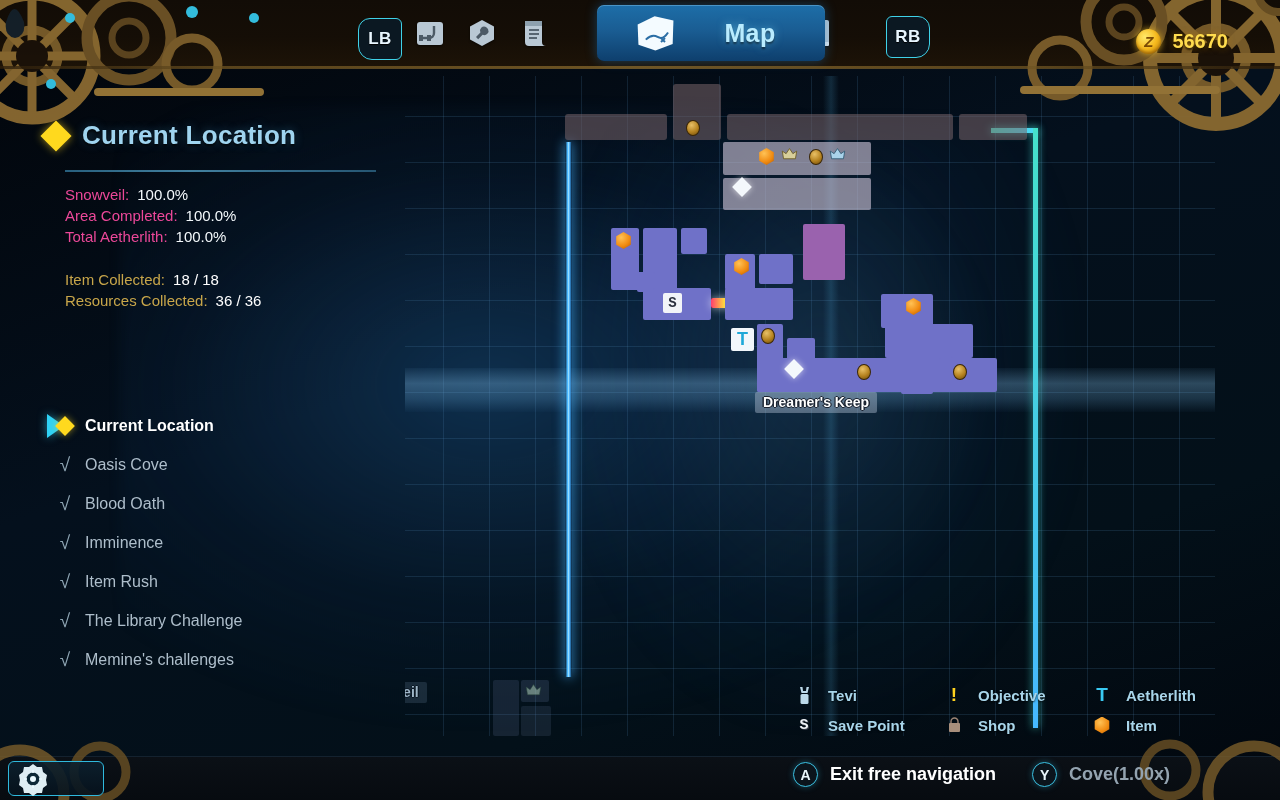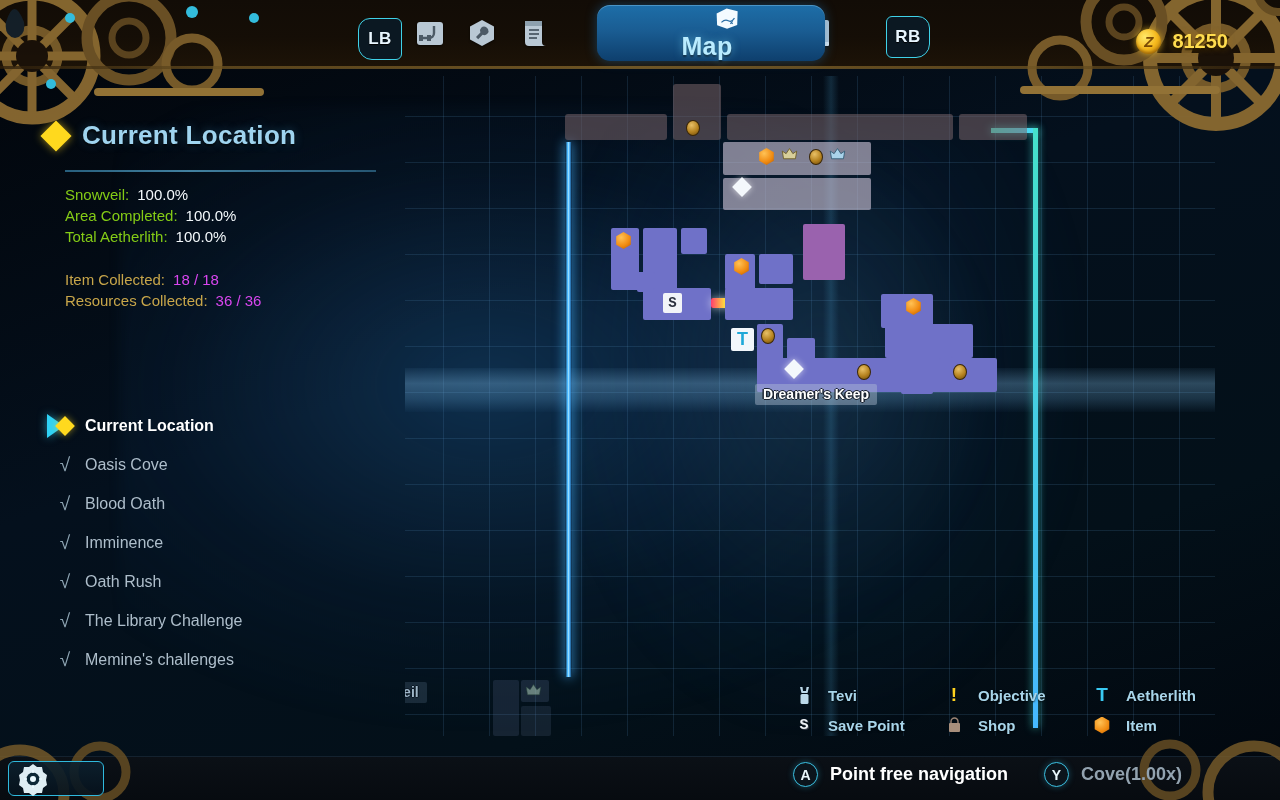--- a/index.html
+++ b/index.html
@@ -24,24 +24,24 @@
   .gearcluster { position:absolute; top:-40px; pointer-events:none; }
   .gearcluster.left { left:-46px; }
   .gearcluster.right { right:-30px; top:-52px; }
   .nav { position:absolute; left:352px; top:0; height:66px; display:flex; align-items:center; gap:0px; }
   .navicon {
     width:52px; height:66px; display:flex; align-items:center; justify-content:center;
   }
   .navicon svg { filter:drop-shadow(0 1px 1px rgba(0,0,0,.6)); }
   .maptab {
     position:absolute; left:597px; top:5px; width:228px; height:56px;
-    border-radius:13px;
+    border-radius:7px;
     background:linear-gradient(180deg,#1d6ea8 0%, #1a5d93 45%, #0e3f6d 100%);
     box-shadow:inset 0 1px 0 rgba(160,220,255,.35), 0 0 12px rgba(30,120,190,.45);
-    display:flex; align-items:center;flex-direction:column;
+    display:flex; align-items:center;
   }
   .maptab .label {
     flex:1; text-align:center; color:#b9ecff; font-size:25px; font-weight:bold;
     letter-spacing:.4px; padding-right:8px;
     text-shadow:0 0 8px rgba(120,220,255,.55), 0 2px 2px rgba(0,0,0,.6);
   }
   .shoulder {
     position:absolute; width:44px; height:42px; display:flex; align-items:center; justify-content:center;
     color:#e8f6ff; font-size:17px; font-weight:bold; letter-spacing:.5px;
     background:#0b1822; border:1.6px solid #3fd2e8;
@@ -80,24 +80,24 @@
   .leftpanel { position:absolute; left:0; top:66px; width:405px; height:690px; z-index:12;text-decoration:underline; }
   .cl-header { position:absolute; left:45px; top:54px; display:flex; align-items:center; gap:15px; }
   .diamond-lg { width:22px; height:22px; background:#ffd91e; transform:rotate(45deg);
     box-shadow:0 0 9px rgba(255,215,30,.6); }
   .cl-title { color:#9fd4ef; font-size:26px; font-weight:bold; letter-spacing:.3px;
     text-shadow:0 2px 3px rgba(0,0,0,.85), 0 0 10px rgba(80,170,220,.35); }
   .cl-rule { position:absolute; left:65px; top:104px; width:311px; height:2px;
     background:linear-gradient(90deg,#2e6e90,#4d95b8 40%,#2b6180 100%); opacity:.85; }
   .stats { position:absolute; left:65px; top:120px; }
   .statrow { display:flex; align-items:baseline; margin-bottom:4px; font-size:15px; }
-  .statrow .k { color:#84cc16; }
+  .statrow .k { color:#ec4899; }
   .statrow .v { color:#f3f8fb; margin-left:8px; }
   .statrow.gold .k { color:#c8a64a; }
-  .statrow.gold .v { color:#d946ef; }
+  .statrow.gold .v { color:#ffffff; }
   .stats .gap { height:22px; }
 
   .locList { position:absolute; left:45px; top:340px; width:340px; }
   .locItem { position:relative; height:39px; display:flex; align-items:center; }
   .locItem .marker { width:40px; display:flex; align-items:center; justify-content:center; }
   .locItem .dia { width:14px; height:14px; background:#ffd91e; transform:rotate(45deg);
     box-shadow:0 0 7px rgba(255,215,30,.55); }
   .locItem .check { color:#8fa6b4; font-size:19px; line-height:1; }
   .locItem .txt { color:#aebecb; font-size:16px; }
   .locItem.sel .txt { color:#ffffff; font-weight:bold; }
@@ -292,21 +292,21 @@
     <div class="bronze" style="left:452px; top:288px;"></div>
 
     <div class="room" style="left:476px; top:218px; width:28px; height:34px;"></div>
     <div class="room" style="left:496px; top:218px; width:32px; height:100px;"></div>
     <div class="hexitem" style="left:500px; top:222px;"></div>
     <div class="room" style="left:532px; top:248px; width:34px; height:68px;"></div>
     <div class="room" style="left:534px; top:282px; width:34px; height:34px;"></div>
     <div class="room" style="left:546px; top:248px; width:22px; height:34px;"></div>
     <div class="bronze" style="left:548px; top:288px;"></div>
 
-    <div class="maplabel" style="left:350px; top:308px;text-align:center;">Dreamer's Keep</div>
+    <div class="maplabel" style="left:350px; top:316px;text-align:center;">Dreamer's Keep</div>
     <div class="maplabel faint" style="left:-55px; top:606px;">Snowveil</div>
 
     <div class="room" style="left:88px; top:604px; width:26px; height:56px; background:rgba(110,130,170,.18);"></div>
     <div class="room" style="left:116px; top:604px; width:28px; height:22px; background:rgba(110,130,170,.20);"></div>
     <div class="room" style="left:116px; top:630px; width:30px; height:30px; background:rgba(110,130,170,.16);"></div>
     <svg class="crown" style="left:120px; top:606px;" viewBox="0 0 20 20">
       <path d="M3 15h14l1.5-9-4.5 3L10 3 6 9 1.5 6z" fill="rgba(170,200,180,.55)" stroke="rgba(40,70,60,.6)" stroke-width="1"></path>
     </svg>
   </div>
 
@@ -375,21 +375,21 @@
       <div class="locItem">
         <div class="marker">
             <span class="check">√</span>
           </div>
         <div class="txt">Imminence</div>
       </div>
       <div class="locItem">
         <div class="marker">
             <span class="check">√</span>
           </div>
-        <div class="txt">Oath Rush</div>
+        <div class="txt">Item Rush</div>
       </div>
       <div class="locItem">
         <div class="marker">
             <span class="check">√</span>
           </div>
         <div class="txt">The Library Challenge</div>
       </div>
       <div class="locItem">
         <div class="marker">
             <span class="check">√</span>
@@ -537,21 +537,21 @@
         <path d="M30 28 l4 4 M34 28 l-4 4" stroke="#2b6ea5" stroke-width="2"></path>
       </svg>
       <div class="label">Map</div>
     </div>
 
     <div class="shoulder lb">LB</div>
     <div class="shoulder rb">RB</div>
 
     <div class="currency">
       <div class="coin">Z</div>
-      <div class="amount">81250</div>
+      <div class="amount">56670</div>
     </div>
     <div class="topbar-underline"></div>
   </div>
 
   <div class="bottombar">
     <svg class="bottom-gear left" width="200" height="120" viewBox="0 0 200 120">
       <g opacity=".8">
           <circle cx="60" cy="62" r="44" fill="none" stroke="#7a5d2a" stroke-width="11"></circle>
       <circle cx="140" cy="40" r="26" fill="none" stroke="#6b5124" stroke-width="9"></circle>
         </g>
@@ -576,21 +576,21 @@
           <line x1="17" y1="23" x2="17" y2="26"></line>
           <line x1="8" y1="17" x2="11" y2="17"></line>
           <line x1="23" y1="17" x2="26" y2="17"></line>
         </g>
     </svg>
   </div>
 
   <div class="prompts">
     <div class="prompt">
       <div class="btnkey">A</div>
-      <div class="pl">Point free navigation</div>
+      <div class="pl">Exit free navigation</div>
     </div>
     <div class="prompt dim">
       <div class="btnkey">Y</div>
       <div class="pl">Cove(1.00x)</div>
     </div>
   </div>
 
 </div>
 
 </body></html>

